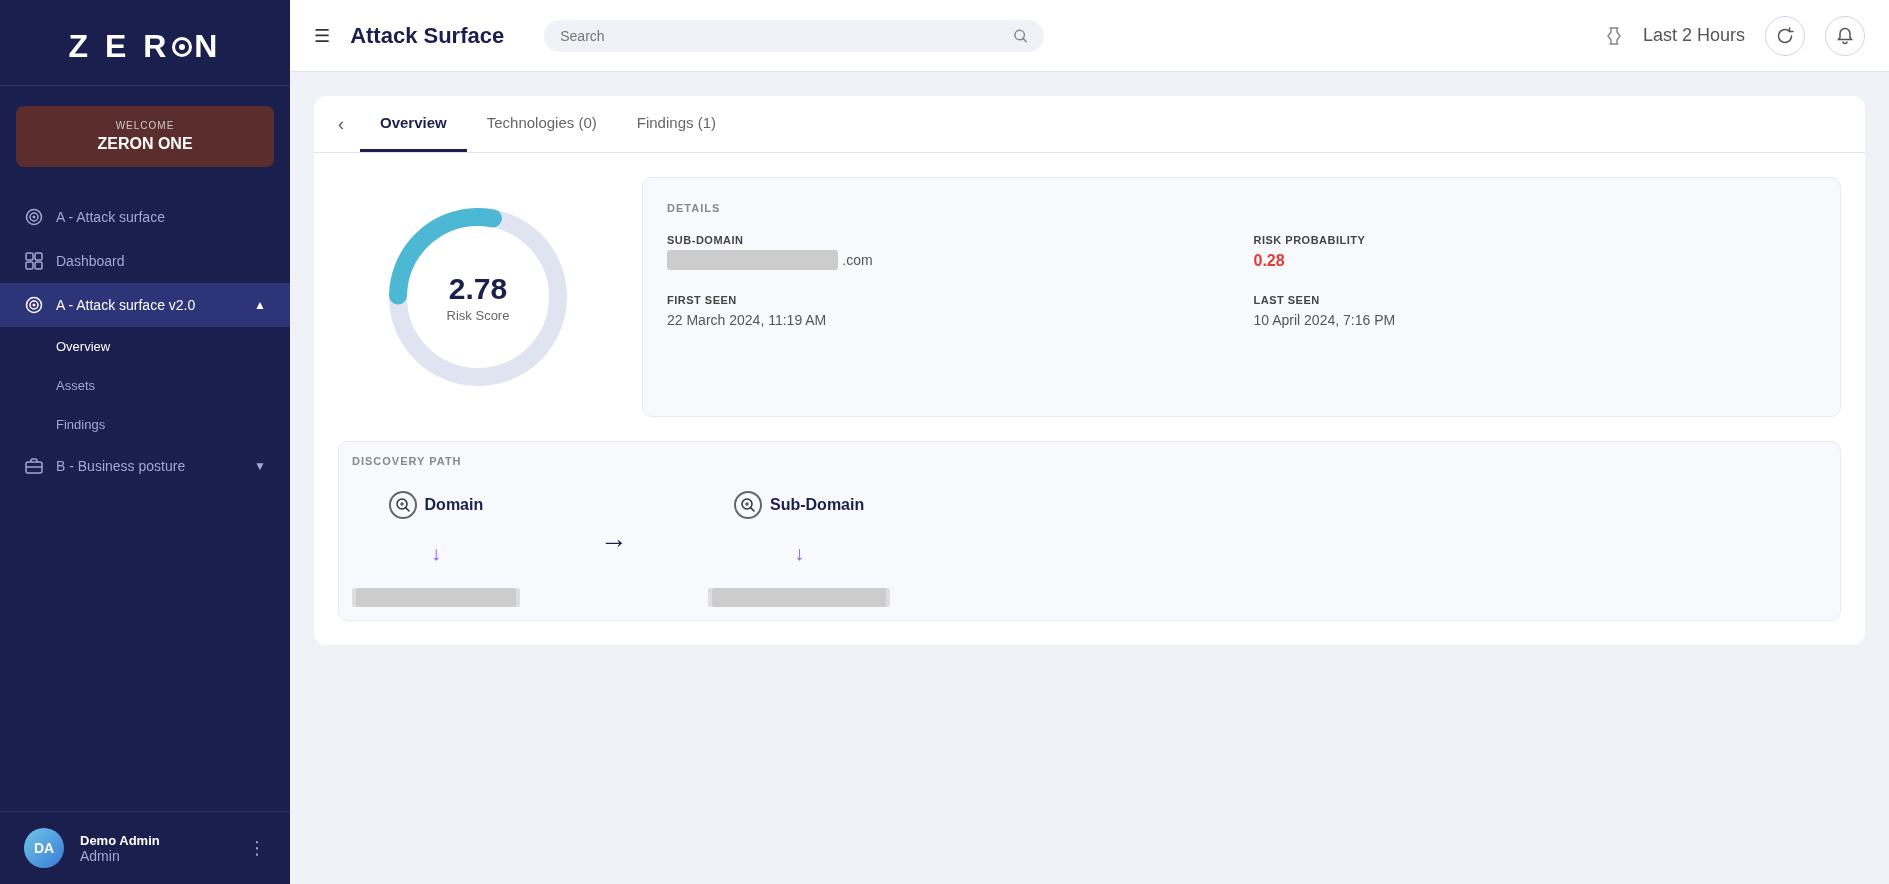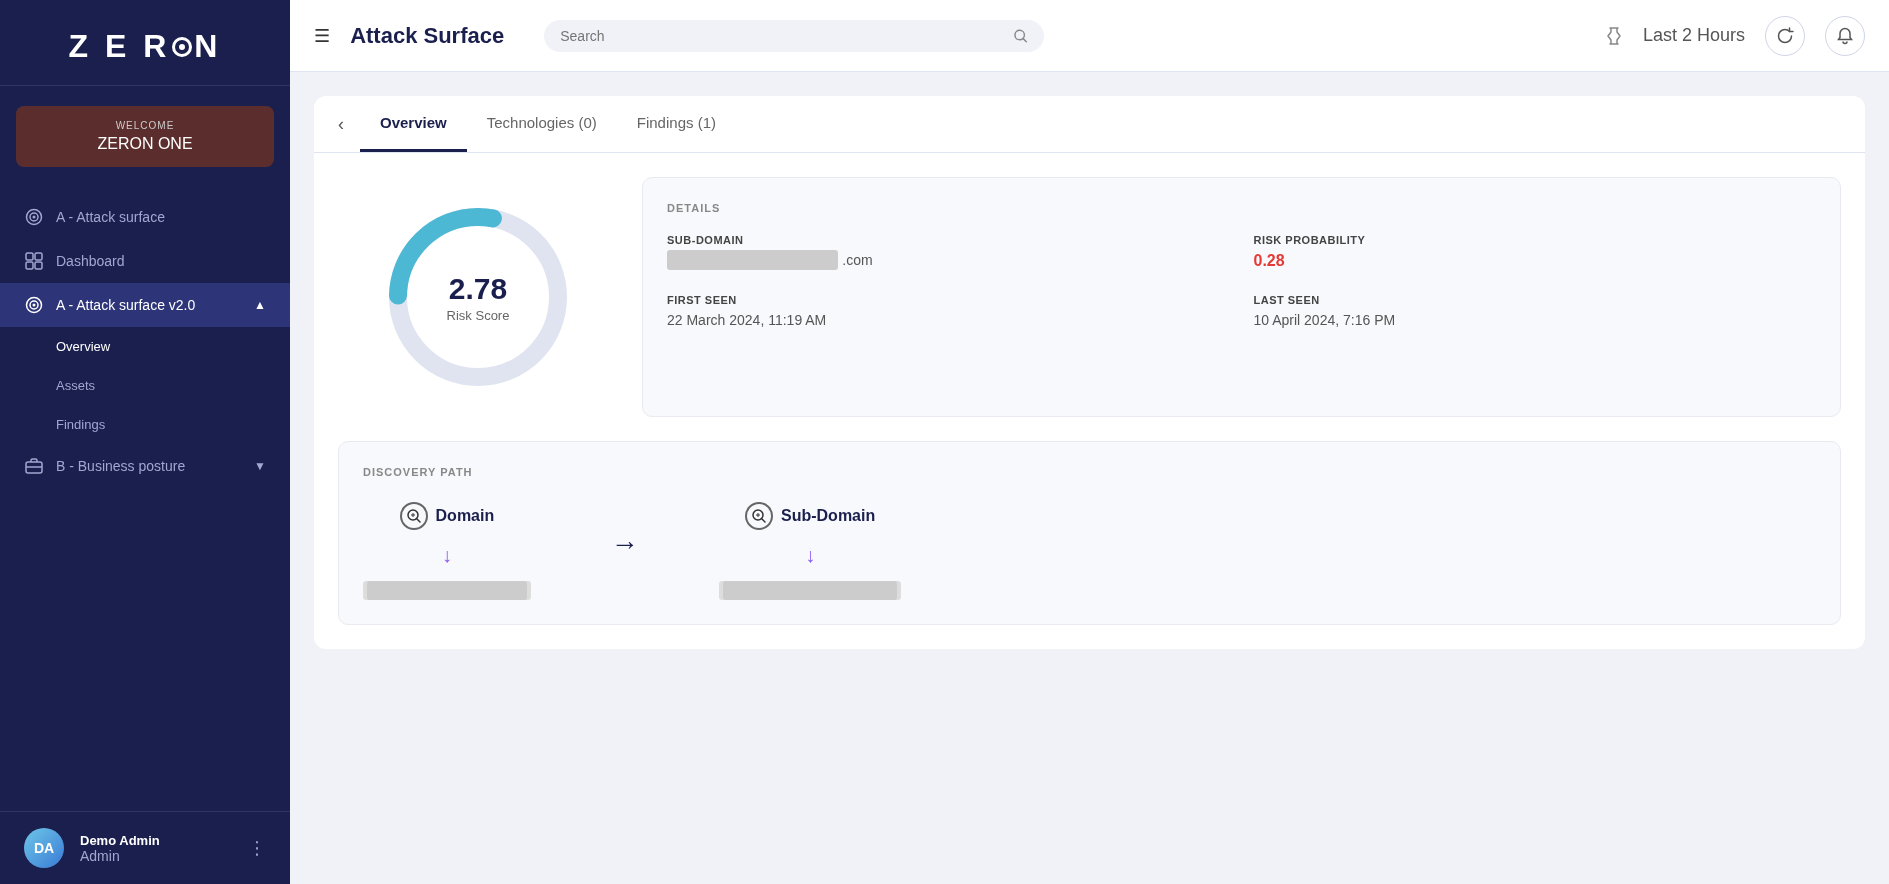--- a/index.html
+++ b/index.html
@@ -56,21 +56,21 @@
       text-align: center;
     }
     .welcome-label {
       font-size: 10px;
       color: #ccc;
       letter-spacing: 1px;
       text-transform: uppercase;
     }
     .welcome-name {
       font-size: 16px;
-      font-weight: 400;
+      font-weight: 700;
       color: white;
       margin-top: 4px;
     }
     .nav-items {
       flex: 1;
       overflow-y: auto;
       padding: 8px 0;
     }
     .nav-item {
       display: flex;
@@ -281,21 +281,21 @@
     .detail-value {
       font-size: 14px;
       color: #555;
     }
     .detail-value.risk-prob { color: #e53935; font-weight: 600; font-size: 16px; }
 
     
     .discovery-section {
       background: #f8f9fc;
       border-radius: 10px;
-      padding: 24px;
+      padding: 13px;
       border: 1px solid #e8eaf0;
       margin-top: 24px;
     }
     .discovery-title {
       font-size: 11px;
       font-weight: 600;
       color: #888;
       letter-spacing: 1px;
       text-transform: uppercase;
       margin-bottom: 24px;
@@ -303,21 +303,21 @@
     .discovery-path {
       display: flex;
       align-items: center;
       justify-content: flex-start;
       gap: 80px;
     }
     .discovery-node {
       display: flex;
       flex-direction: column;
       align-items: center;
-      gap: 14px;
+      gap: 23px;
     }
     .node-header {
       display: flex;
       align-items: center;
       gap: 8px;
       font-size: 16px;
       font-weight: 700;
       color: #1a1f4e;
     }
     .node-icon {

